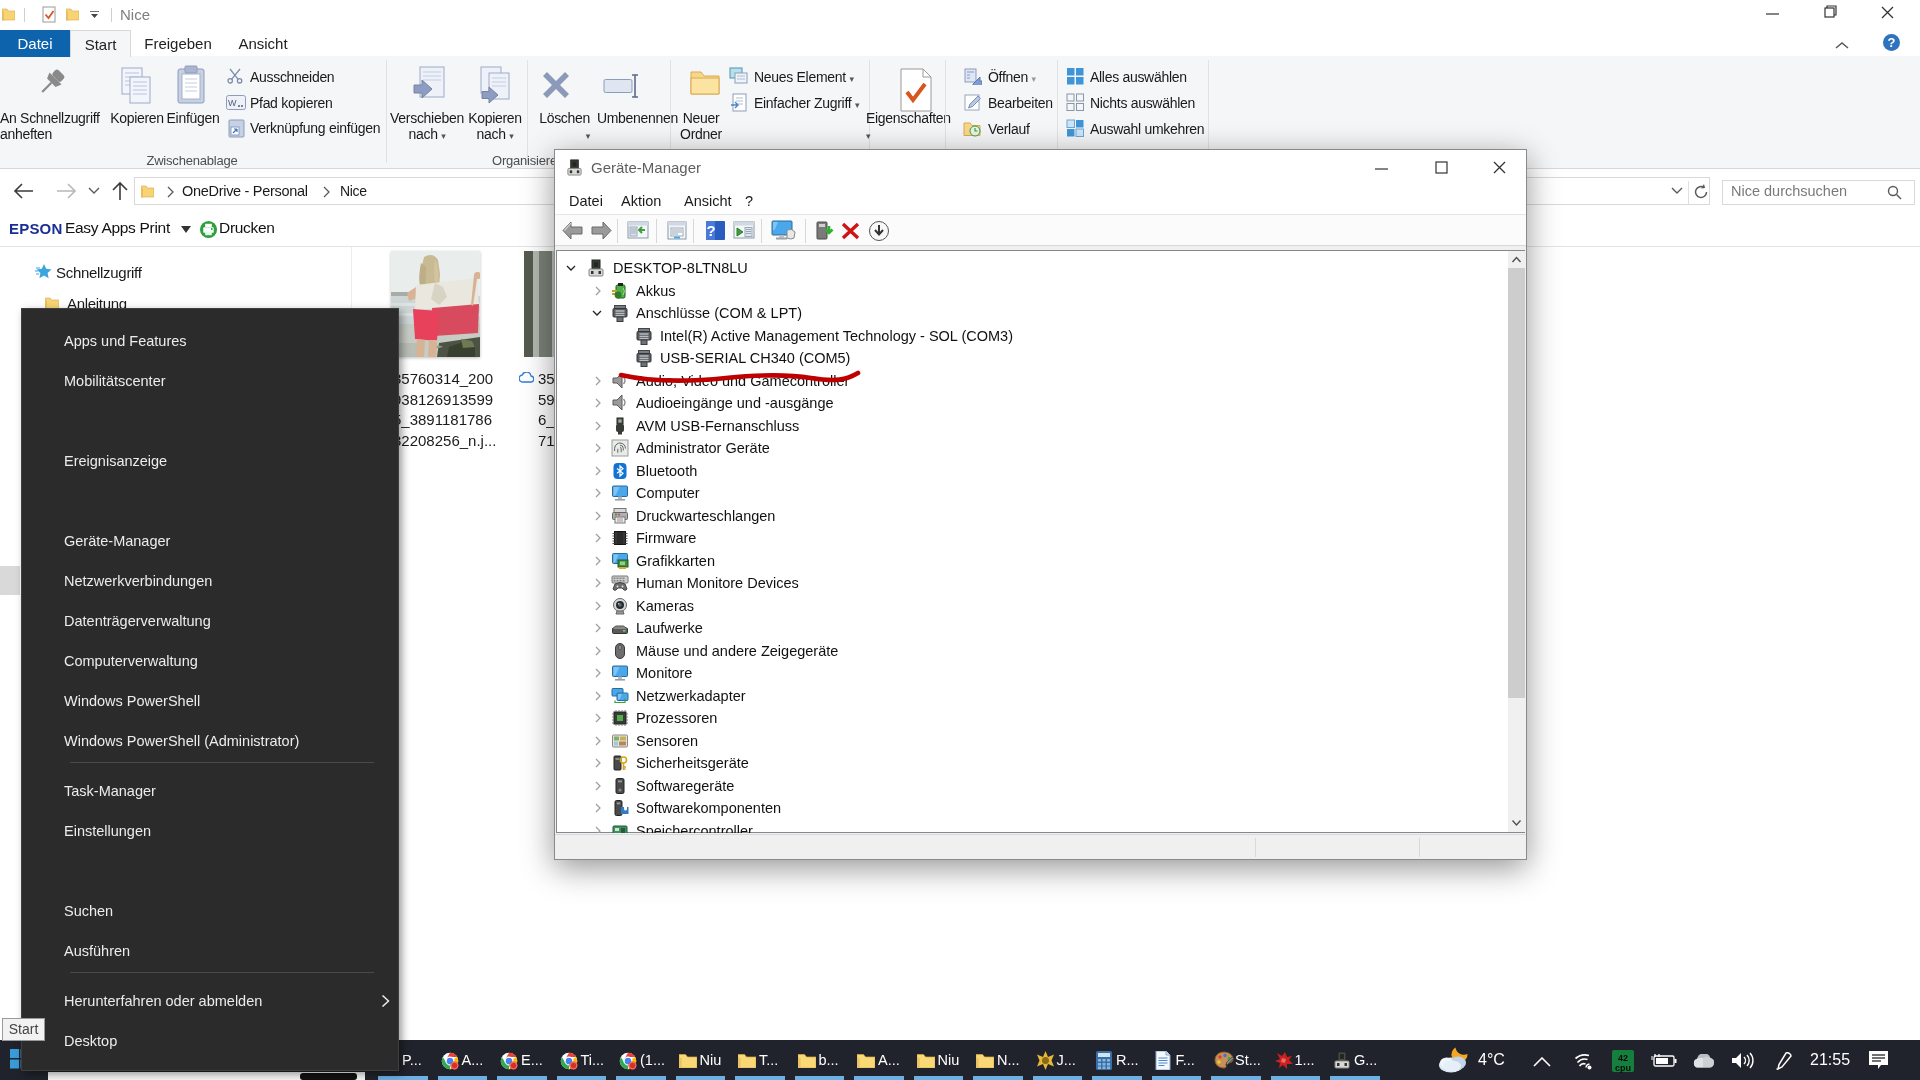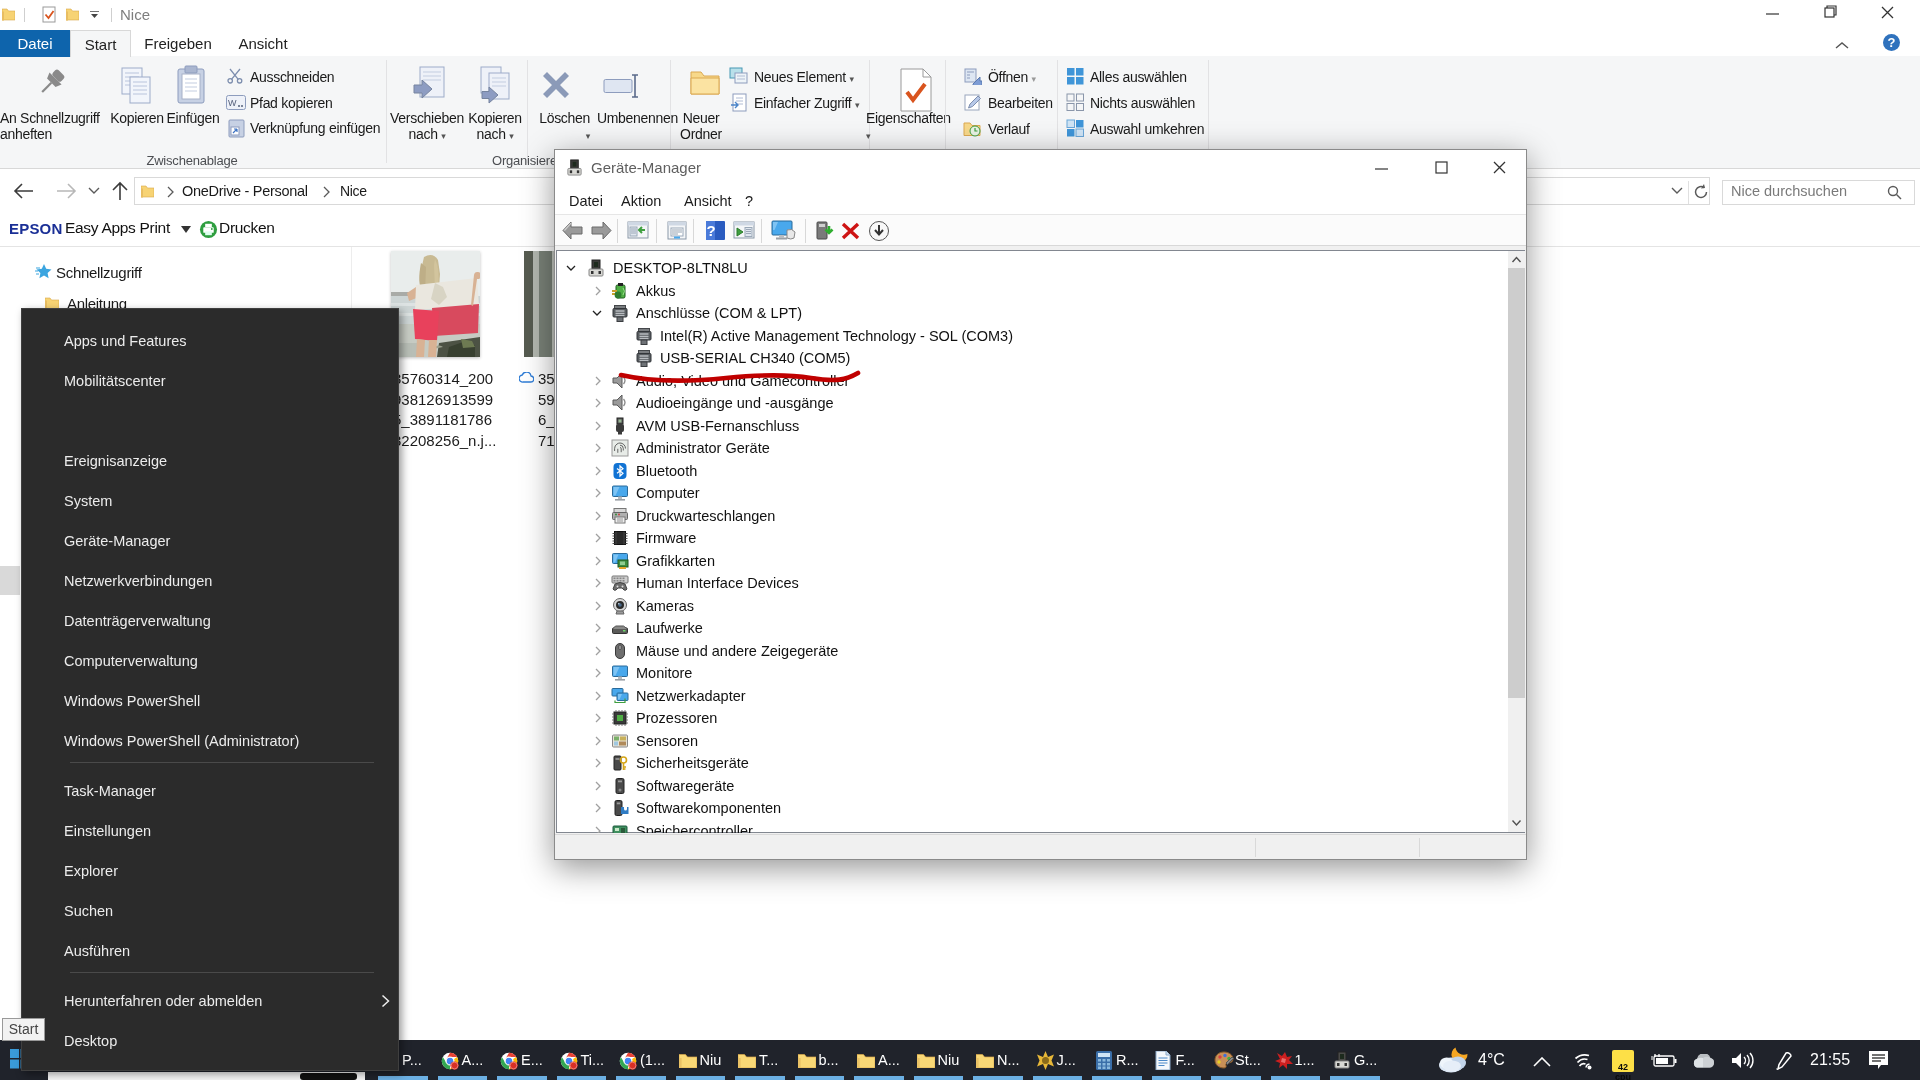--- a/index.html
+++ b/index.html
@@ -580,21 +580,21 @@
           <rect x="11.5" y="3.5" width="2" height="1.6"></rect>
           <rect x="2.5" y="6" width="2" height="1.6"></rect>
           <rect x="5.5" y="6" width="2" height="1.6"></rect>
           <rect x="8.5" y="6" width="2" height="1.6"></rect>
           <rect x="11.5" y="6" width="2" height="1.6"></rect>
         </g>
         <path d="M4 10 q5 -3 10 0 l2 5 q-1 2 -3 1 l-2 -2 h-4 l-2 2 q-2 1 -3 -1z" fill="#6e6e6e" stroke="#444"></path>
         <circle cx="6.5" cy="12.5" r="1" fill="#ddd"></circle>
         <circle cx="11.5" cy="12.5" r="1" fill="#ddd"></circle>
       </svg>
-      <div class="abs dmtxt" style="left:80px;top:325.0px">Human Interface Devices</div>
+      <div class="abs dmtxt" style="left:80px;top:325.0px">Human Monitore Devices</div>
 <svg class="abs" style="left:38px;top:349.5px" width="8" height="12" viewBox="0 0 8 12">
         <path d="M2 2 l4 4 -4 4" stroke="#a0a0a0" stroke-width="1.3" fill="none"></path>
       </svg>
       <svg class="abs" style="left:55px;top:346.5px" width="18" height="18" viewBox="0 0 18 18">
         <circle cx="9" cy="8" r="6.5" fill="#d8d8d8" stroke="#666"></circle>
         <circle cx="9" cy="8" r="4" fill="#2a2a2a"></circle>
         <circle cx="9" cy="8" r="1.8" fill="#4a6a8a"></circle>
         <circle cx="7.8" cy="6.8" r="0.8" fill="#cde"></circle>
         <path d="M6 14 h6 l1 3 H5z" fill="#9a9a9a" stroke="#666"></path>
       </svg>
@@ -711,31 +711,29 @@
     <div class="abs" style="left:864px;top:3px;width:1px;height:19px;background:#d9d9d9"></div>
   </div>
 </div>
 <svg class="abs" style="left:554px;top:149px;z-index:5;pointer-events:none" width="973" height="711" viewBox="0 0 973 711">
     <path d="M67 226 c35 8 75 6 105 3 s 60 -4 85 0 s 35 2 47 -5" stroke="#c00000" stroke-width="4.6" fill="none" stroke-linecap="round"></path>
   </svg>
 <div class="abs" id="winx">
 <div class="wxi" style="top:12px">Apps und Features</div>
 <div class="wxi" style="top:52px">Mobilitätscenter</div>
 <div class="wxi" style="top:132px">Ereignisanzeige</div>
-<div class="wxi" style="top:172px">System</div>
 <div class="wxi" style="top:212px">Geräte-Manager</div>
 <div class="wxi" style="top:252px">Netzwerkverbindungen</div>
 <div class="wxi" style="top:292px">Datenträgerverwaltung</div>
 <div class="wxi" style="top:332px">Computerverwaltung</div>
 <div class="wxi" style="top:372px">Windows PowerShell</div>
 <div class="wxi" style="top:412px">Windows PowerShell (Administrator)</div>
 <div class="wxsep" style="top:453px"></div>
 <div class="wxi" style="top:462px">Task-Manager</div>
 <div class="wxi" style="top:502px">Einstellungen</div>
-<div class="wxi" style="top:542px">Explorer</div>
 <div class="wxi" style="top:582px">Suchen</div>
 <div class="wxi" style="top:622px">Ausführen</div>
 <div class="wxsep" style="top:663px"></div>
 <div class="wxi" style="top:672px">Herunterfahren oder abmelden<svg style="position:absolute;right:4px;top:13px" width="9" height="14" viewBox="0 0 9 14">
         <path d="M1.5 1.5 l6 5.5 -6 5.5" stroke="#eee" stroke-width="1.5" fill="none"></path>
       </svg></div>
 <div class="wxi" style="top:712px">Desktop</div>
 </div>
 <div class="abs" id="taskbar">
 
@@ -935,21 +933,21 @@
 <svg class="abs" style="left:1533px;top:17px" width="18" height="10" viewBox="0 0 18 10">
       <path d="M1 9 L9 1 L17 9" stroke="#fff" stroke-width="1.6" fill="none"></path>
     </svg>
 <svg class="abs" style="left:1573px;top:11px" width="22" height="20" viewBox="0 0 22 20">
       <g stroke="#fff" fill="none" stroke-width="1.7">
         <path d="M2.5 7.5 A14 14 0 0 1 16 4.5 M4.5 11.5 A9.5 9.5 0 0 1 14.5 8.5 M6.5 15 A5.5 5.5 0 0 1 12.5 13"></path>
       </g>
       <circle cx="16.5" cy="16.5" r="2" fill="#fff"></circle>
       <path d="M13 16.5 a4 4 0 0 1 3.5 -3.5" stroke="#fff" stroke-width="1.5" fill="none"></path>
     </svg>
-<div class="abs" style="left:1612px;top:10px;width:22px;height:22px;background:#fde047;border-radius:2px;color:#0a0a0a;font-size:9px;font-weight:bold;text-align:center;line-height:10px;padding-top:12px">42<br>cpu</div>
+<div class="abs" style="left:1612px;top:10px;width:22px;height:22px;background:#15803d;border-radius:2px;color:#0a0a0a;font-size:9px;font-weight:bold;text-align:center;line-height:10px;padding-top:3px">42<br>cpu</div>
 <svg class="abs" style="left:1651px;top:14px" width="26" height="14" viewBox="0 0 26 14">
       <rect x="3" y="2" width="20" height="10" rx="1.5" fill="none" stroke="#fff" stroke-width="1.3"></rect>
       <rect x="23.5" y="5" width="2" height="4" fill="#fff"></rect>
       <rect x="5" y="4" width="12" height="6" fill="#fff"></rect>
       <path d="M1 2 v4 m-?" stroke="#fff"></path>
       <path d="M4 0 v3 M8 0 v3" stroke="#fff" stroke-width="1.3"></path>
     </svg>
 <svg class="abs" style="left:1691px;top:14px" width="24" height="14" viewBox="0 0 24 14">
       <path d="M6 13.5 h12.5 a4.8 4.8 0 0 0 1-9.4 A7 7 0 0 0 6 4.8 a4.6 4.6 0 0 0 0 8.7z" fill="#b9bdc1"></path>
       <path d="M6 13.5 h6 V4 A7 7 0 0 0 6 4.8 a4.6 4.6 0 0 0 0 8.7z" fill="#dfe3e6"></path>

